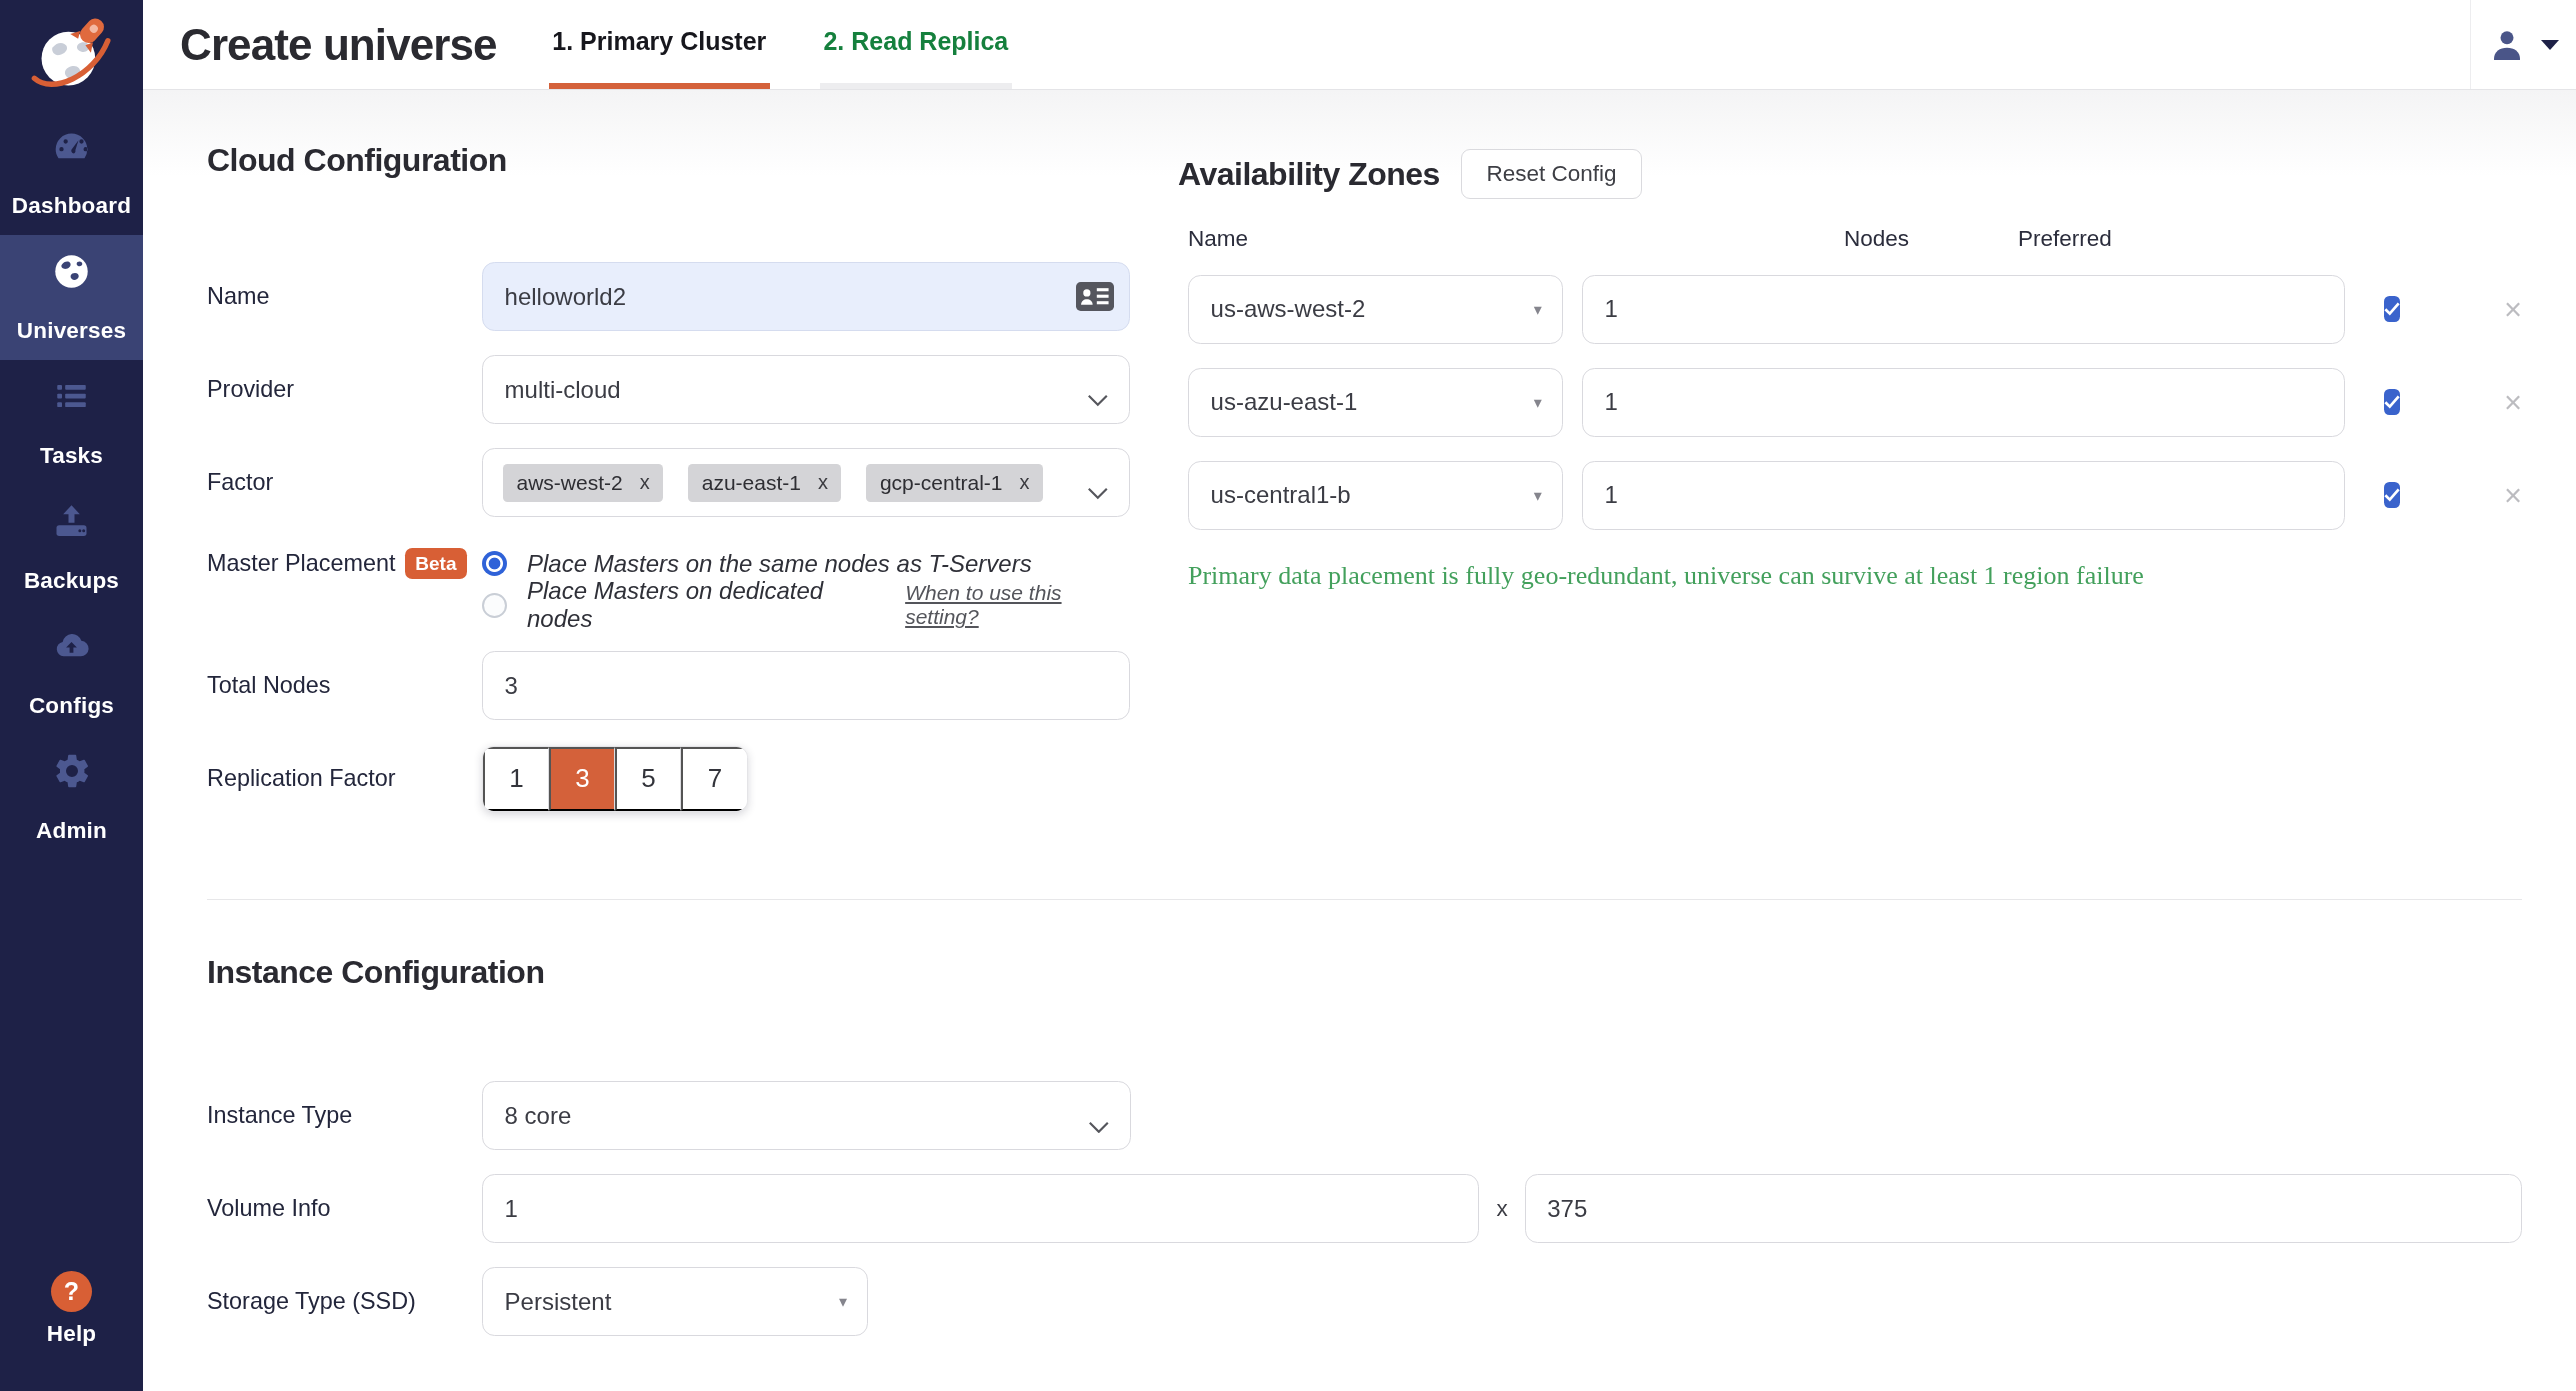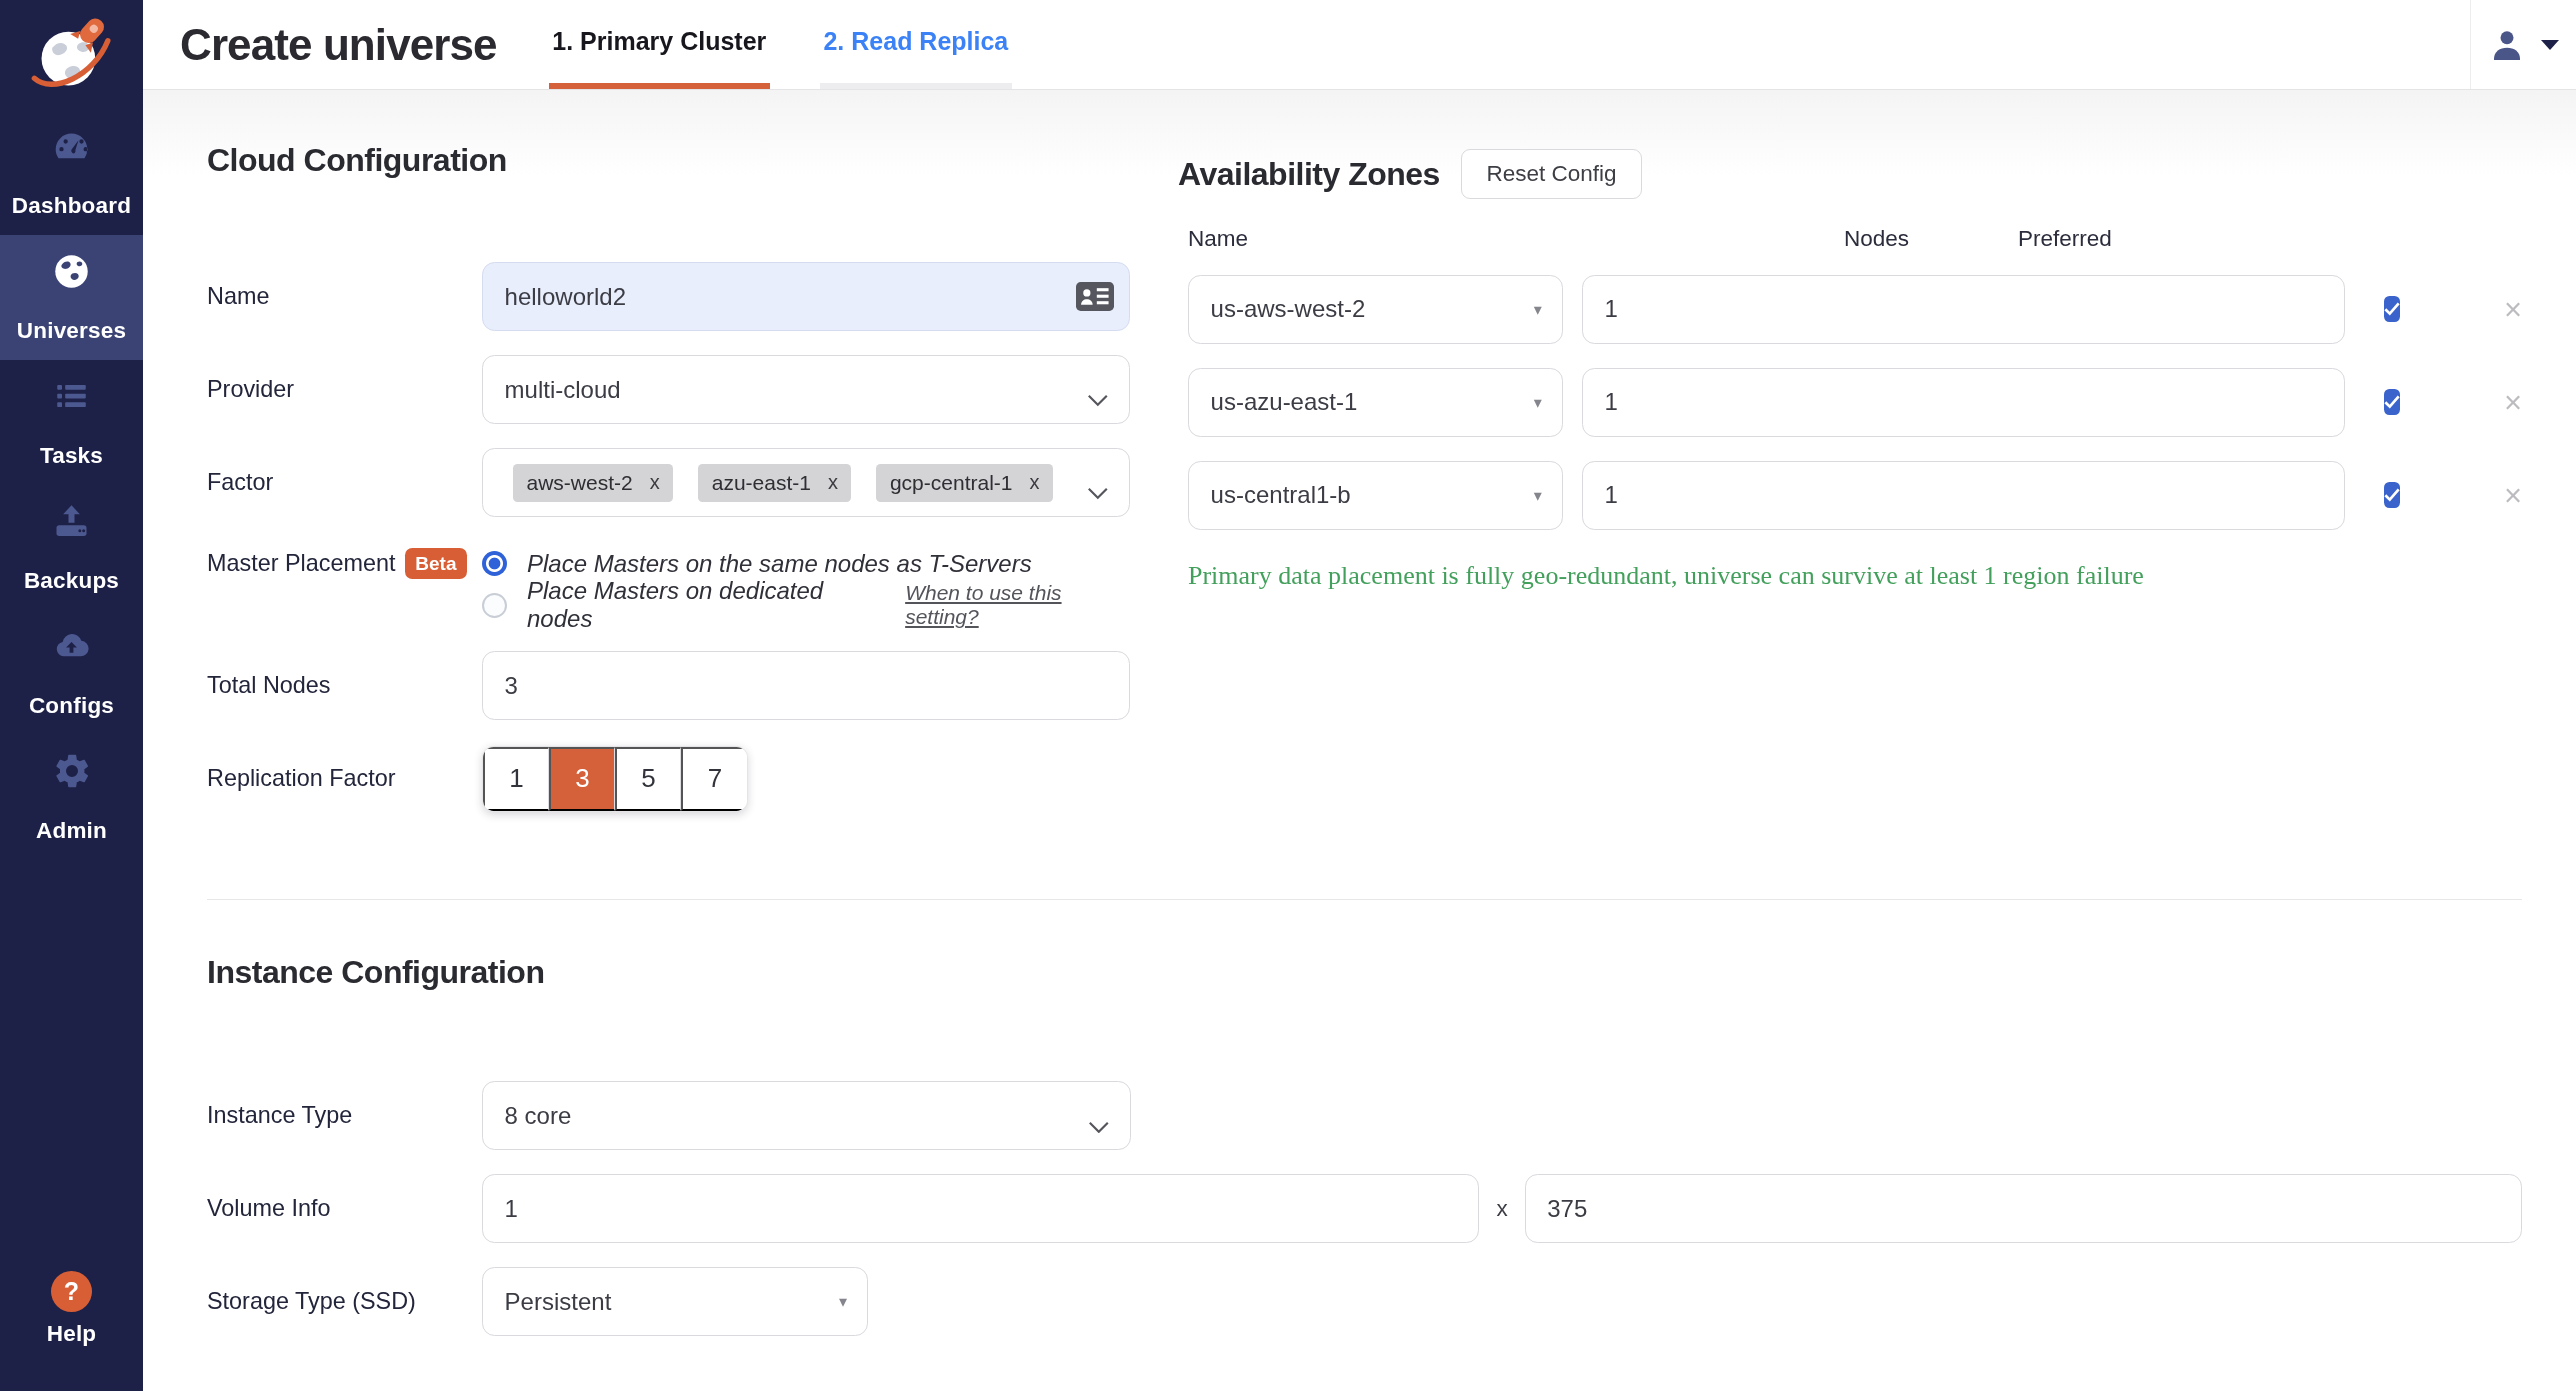--- a/index.html
+++ b/index.html
@@ -26,21 +26,21 @@
   
   .main { flex:1; display:flex; flex-direction:column; min-width:0; }
   .header { height:90px; background:#fff; border-bottom:0.9px solid #e4e4e7;
             display:flex; align-items:stretch; position:relative; flex-shrink:0; }
   .page-title { margin-left:37px; font-size:44px; font-weight:800; color:#2a2a30;
                 letter-spacing:-0.9px; align-self:center; white-space:nowrap; }
   .tabs { display:flex; margin-left:52px; gap:50px; }
   .tab { display:flex; align-items:center; font-size:25px; font-weight:700;
          border-bottom:6.3px solid transparent; padding:0 3.6px; cursor:pointer; }
   .tab.active { color:#17171d; border-bottom-color:#d4613a; }
-  .tab.inactive { color:#3b82f6; border-bottom-color:#ededef;text-align:center; }
+  .tab.inactive { color:#15803d; border-bottom-color:#ededef;text-align:center; }
   .user-area { position:absolute; right:0; top:0; width:106px; height:89px;
                border-left:0.9px solid #ededef; display:flex; align-items:center;
                justify-content:center; gap:14.4px; cursor:pointer; }
   .caret-down { width:0; height:0; border-left:9px solid transparent;
                 border-right:9px solid transparent; border-top:10.8px solid #1e2147; }
 
   .content { flex:1; background:linear-gradient(#f4f4f5, #ffffff 86px); overflow:hidden; }
   .top-section { display:grid; grid-template-columns:923px 1fr; column-gap:48px;
                  padding:52px 54px 0 64px; }
   h2.sec-heading { font-size:32px; font-weight:800; color:#2a2a31; letter-spacing:-0.5px; }
@@ -53,21 +53,21 @@
   .box { height:69px; border:1.8px solid #d9d9de; border-radius:12.6px; background:#fff;
          font-size:24px; color:#3b3c44; display:flex; align-items:center;
          padding:0 21.6px; position:relative; }
   input.box { outline:none; width:100%; font-family:"Liberation Sans", sans-serif; }
   .w-field { width:649px; }
   .name-input { background:#e8eefc; border-color:#d5dcef; }
   .autofill-icon { position:absolute; right:16px; top:20px; }
   .select { justify-content:flex-start; cursor:pointer; }
   .chev { position:absolute; right:20px; top:29px; }
   .tri { position:absolute; right:20px; font-size:16px; color:#85858d; }
-  .regions-box { padding:0 54px 0 30px; gap:25px; }
+  .regions-box { padding:0 54px 0 20px; gap:25px; }
   .chip { background:#d4d4d7; border-radius:4.5px; height:38px; display:flex;
           align-items:center; padding:0 13.5px; font-size:21px; color:#2e2e33; gap:17px; }
   .chip-x { font-size:20px; color:#3c3c41; cursor:pointer; }
 
   .beta-badge { display:inline-block; background:#d85f35; color:#fff; font-size:19px;
                 font-weight:700; border-radius:7.2px; padding:4.5px 10.8px; margin-left:9px;
                 vertical-align:1.8px; }
   .radio-group { padding-top:2.7px;font-style:italic; }
   .radio-line { display:flex; align-items:center; height:40px; margin-bottom:1.8px; }
   .radio { width:25px; height:25px; border-radius:50%; margin-right:20px; flex-shrink:0; }

